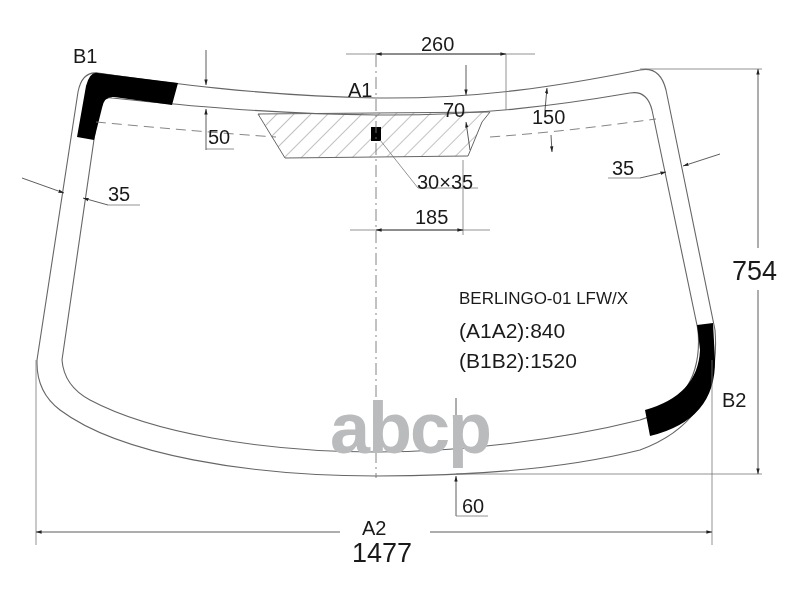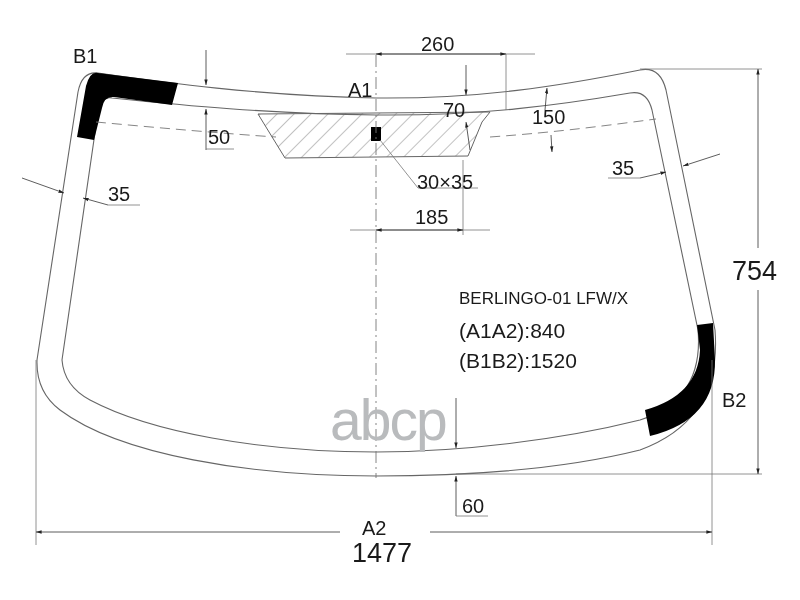--- a/index.html
+++ b/index.html
@@ -3,21 +3,21 @@
   <meta charset="utf-8">
   <style>
     html, body { margin: 0; padding: 0; background: #ffffff; }
     body { width: 800px; height: 600px; position: relative; overflow: hidden; font-family: "Liberation Sans", sans-serif; color: #1a1a1a; }
     svg { position: absolute; left: 0; top: 0; }
     .lbl { position: absolute; font-family: "Liberation Sans", sans-serif; color: #1a1a1a; white-space: nowrap; line-height: 1; }
     .dim { font-size: 20px; }
     .big { font-size: 27px; }
     .info1 { font-size: 17px; }
     .info2 { font-size: 21px; }
-    .wm { position: absolute; font-family: "Liberation Sans", sans-serif; font-weight: normal; font-size: 57px; color: #b9bbbd; letter-spacing: -2px; line-height: 1; }
+    .wm { position: absolute; font-family: "Liberation Sans", sans-serif; font-weight: bold; font-size: 72px; color: #b9bbbd; letter-spacing: -2px; line-height: 1; }
   </style>
 </head>
 <body>
 
 <svg width="800" height="600" viewBox="0 0 800 600">
   <defs>
     <pattern id="hatch" patternUnits="userSpaceOnUse" width="12" height="12" patternTransform="rotate(45)">
       <line x1="0" y1="0" x2="0" y2="12" stroke="#666" stroke-width="0.8"></line>
     </pattern>
     <marker id="arr" viewBox="0 0 10 10" refX="10" refY="5" markerWidth="7" markerHeight="7" orient="auto-start-reverse">

